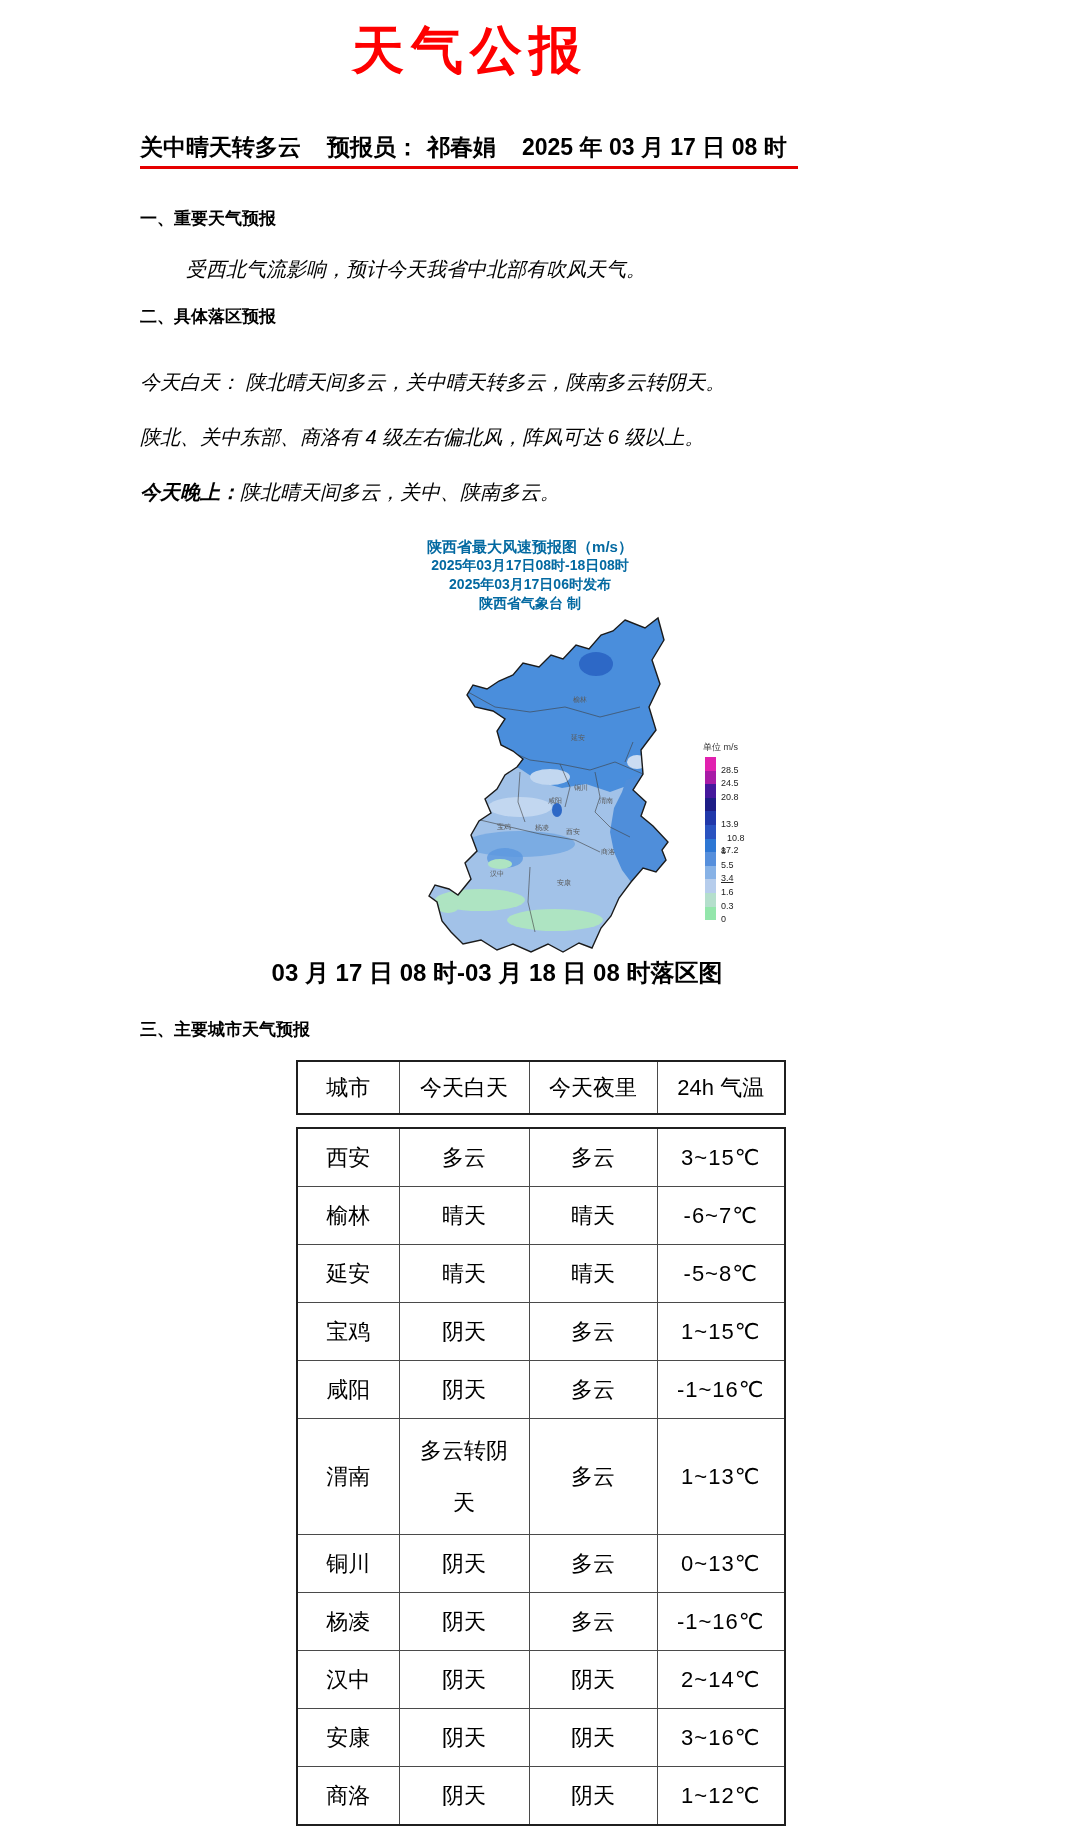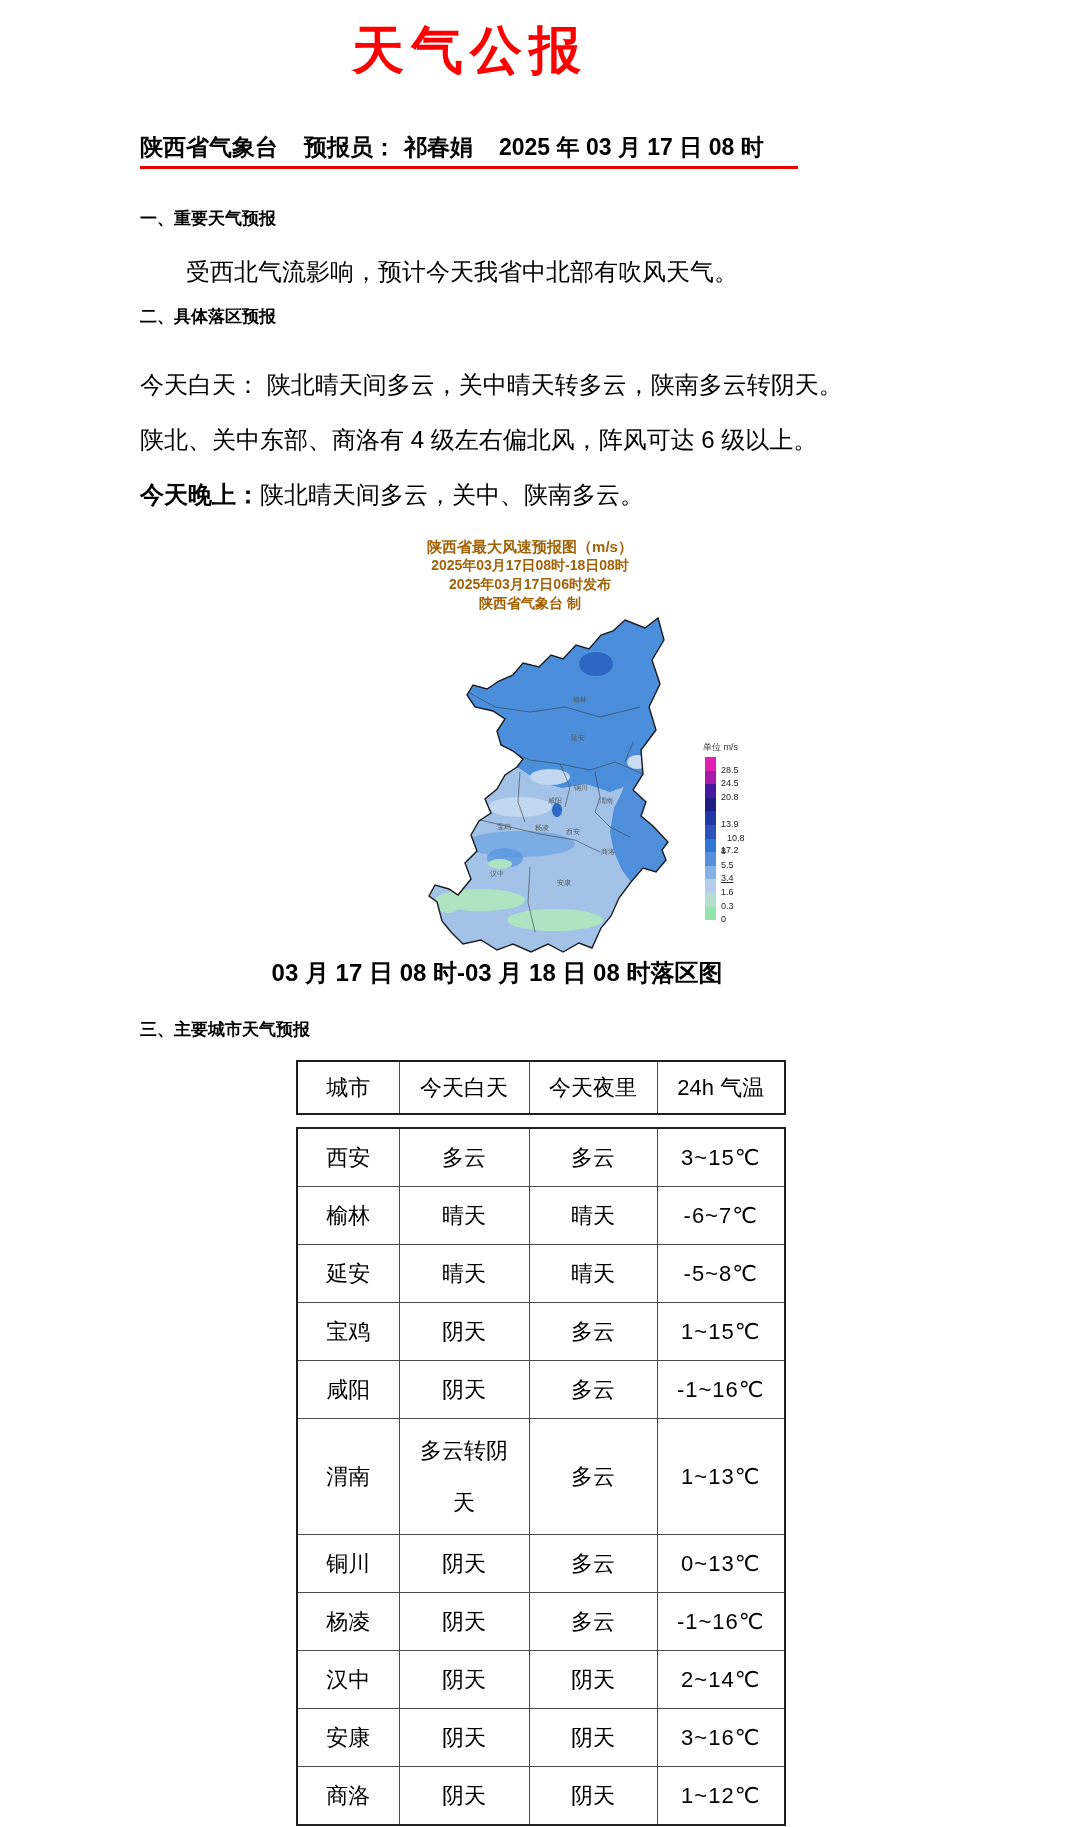--- a/index.html
+++ b/index.html
@@ -5,24 +5,24 @@
   html,body{margin:0;padding:0;background:#fff;}
   .page{position:relative;width:1080px;height:1827px;background:#ffffff;overflow:hidden;
         font-family:"Liberation Sans","DejaVu Sans",sans-serif;color:#000;}
   .doc-title{position:absolute;top:16px;left:140px;width:660px;text-align:center;
              font-size:52px;font-weight:bold;letter-spacing:7px;color:#fe0000;}
   .hdr{position:absolute;top:132px;left:140px;font-size:23px;font-weight:bold;white-space:nowrap;}
   .hdr span{margin-right:26px;}
   .hdr span:last-child{margin-right:0;}
   .hdr-underline{position:absolute;top:166px;left:140px;width:658px;height:3px;background:#e60000;}
   .h2{position:absolute;left:140px;font-size:17px;font-weight:bold;white-space:nowrap;}
-  .p{position:absolute;left:140px;font-size:24px;white-space:nowrap;}
+  .p{position:absolute;left:140px;font-size:20px;white-space:nowrap;font-style:italic;}
   .p.indent{left:186px;}
   .p .blab{font-weight:bold;}
-  .map-titles{position:absolute;top:537px;left:345px;width:370px;text-align:center;color:#a16207;}
+  .map-titles{position:absolute;top:537px;left:345px;width:370px;text-align:center;color:#0369a1;}
   .map-titles .t1{font-size:15px;font-weight:600;line-height:19px;}
   .map-titles .t2{font-size:14px;font-weight:600;line-height:19px;}
   .map-svg{position:absolute;top:612px;left:400px;}
   .legend{position:absolute;top:741px;left:703px;width:70px;}
   .legend .unit{font-size:9px;color:#333;margin:0 0 3px 0;}
   .legend .bar{position:relative;width:70px;height:164px;}
   .legend .seg{position:absolute;left:2px;width:11px;height:13.6px;}
   .legend .lab{position:absolute;left:18px;font-size:9px;color:#222;line-height:9px;}
   .caption{position:absolute;top:957px;left:140px;width:714px;text-align:center;
            font-size:24px;font-weight:bold;white-space:nowrap;}
@@ -39,21 +39,21 @@
   .temp{letter-spacing:1px;}
 </style>
 </head>
 <body>
 
 <div class="page">
 
   <div class="doc-title">天气公报</div>
 
   <div class="hdr">
-    <span>陕西省气象台</span><span style="margin-right:8px;">预报员：</span><span>祁春娟</span><span>2025 年 03 月 17 日 08 时</span>
+    <span>关中晴天转多云</span><span style="margin-right:8px;">预报员：</span><span>祁春娟</span><span>2025 年 03 月 17 日 08 时</span>
   </div>
   <div class="hdr-underline"></div>
 
   <div class="h2" style="top:207px">一、重要天气预报</div>
   <div class="p indent" style="top:256px">受西北气流影响，预计今天我省中北部有吹风天气。</div>
 
   <div class="h2" style="top:305px">二、具体落区预报</div>
   <div class="p" style="top:369px"><span>今天白天：</span><span> 陕北晴天间多云，关中晴天转多云，陕南多云转阴天。</span></div>
   <div class="p" style="top:424px">陕北、关中东部、商洛有 4 级左右偏北风，阵风可达 6 级以上。</div>
   <div class="p" style="top:479px"><span class="blab">今天晚上：</span><span>陕北晴天间多云，关中、陕南多云。</span></div>

